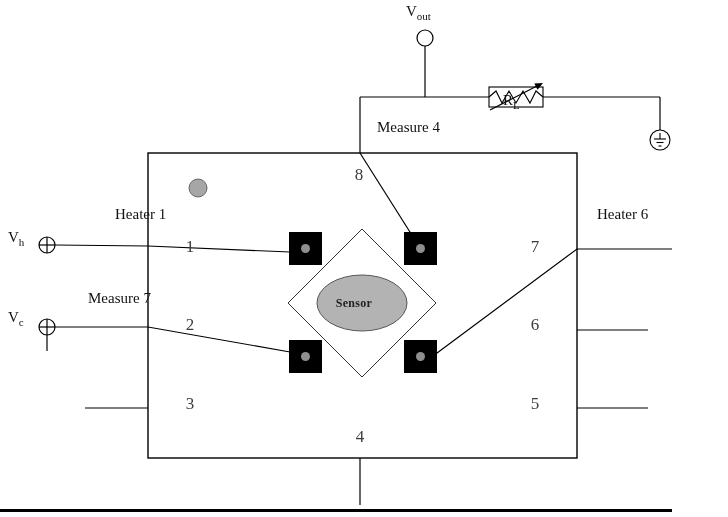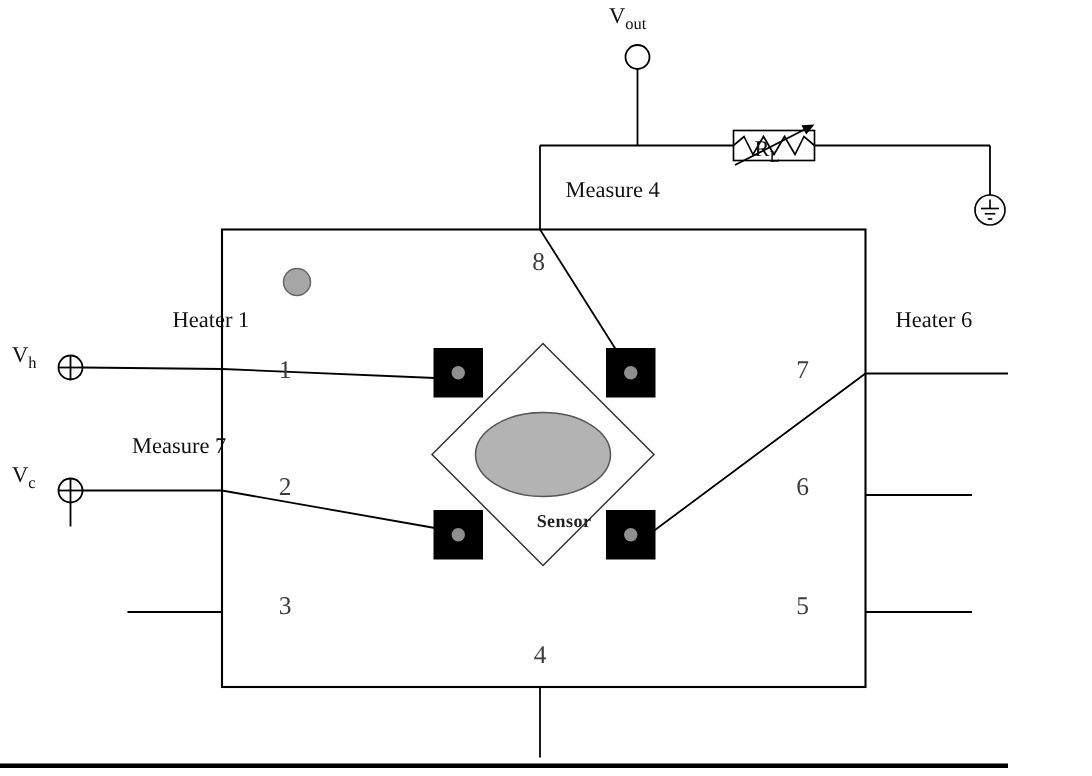--- a/index.html
+++ b/index.html
@@ -154,17 +154,17 @@
 
   <div class="pin" style="left:190px; top:238px;">1</div>
   <div class="pin" style="left:190px; top:316px;">2</div>
   <div class="pin" style="left:190px; top:395px;">3</div>
   <div class="pin" style="left:360px; top:428px;">4</div>
   <div class="pin" style="left:535px; top:395px;">5</div>
   <div class="pin" style="left:535px; top:316px;">6</div>
   <div class="pin" style="left:535px; top:238px;">7</div>
   <div class="pin" style="left:359px; top:166px;">8</div>
 
-  <div class="sensor-lbl" style="left:376px; top:303px;margin-top:45px;">Sensor</div>
+  <div class="sensor-lbl" style="left:354px; top:303px;">Sensor</div>
 
   <div class="bottom-rule"></div>
 
 </div>
 
 </body></html>

